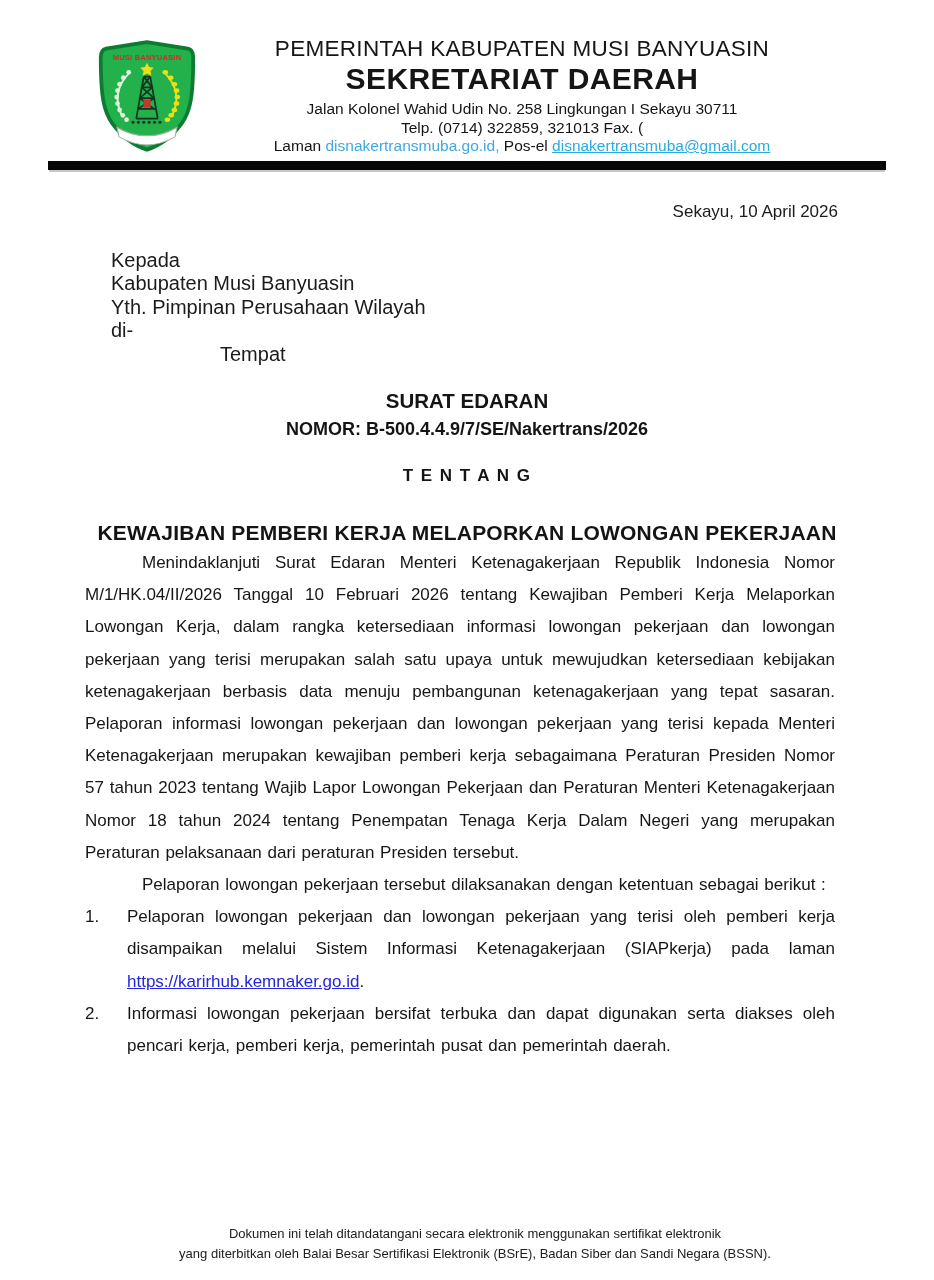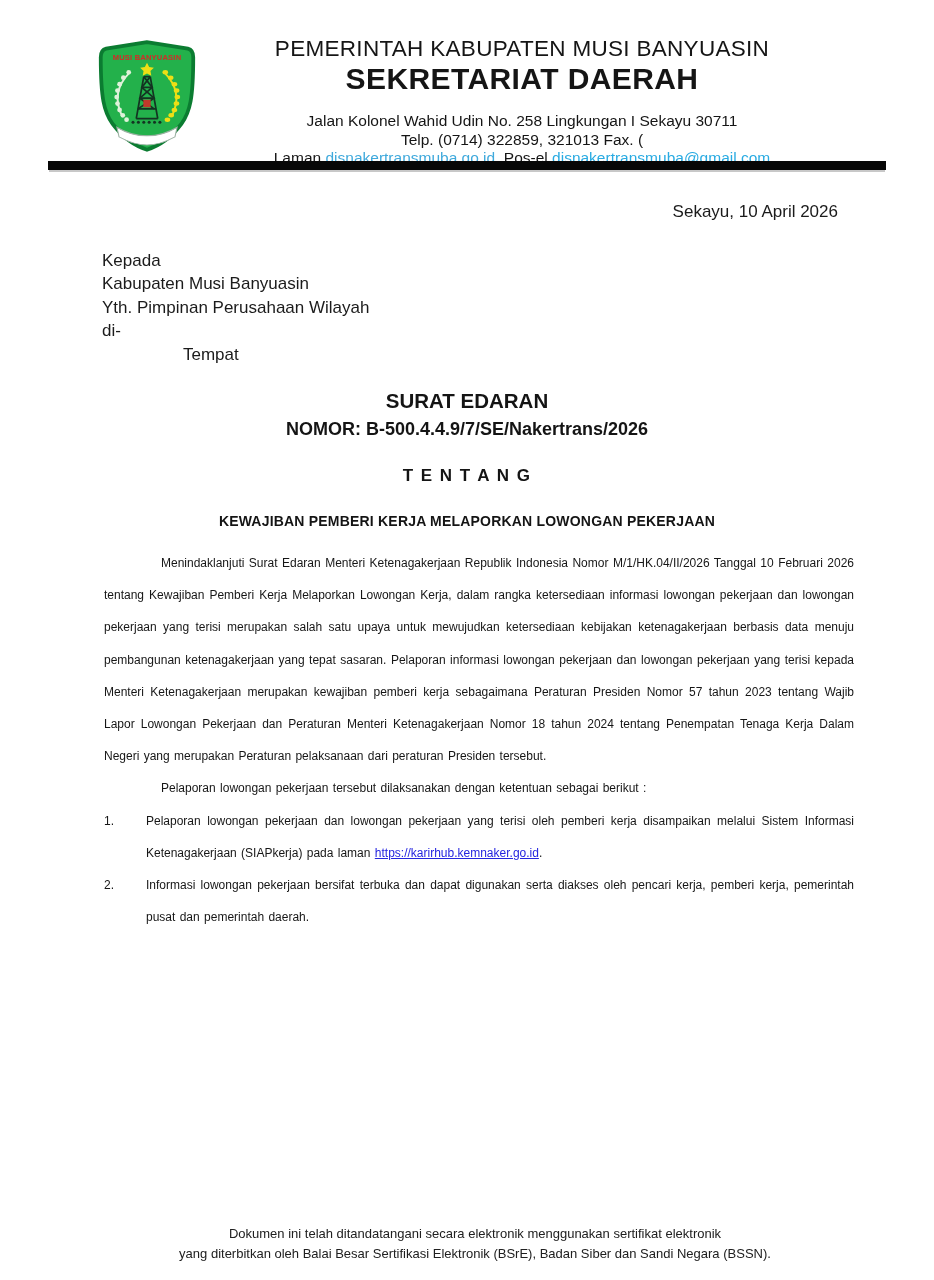--- a/index.html
+++ b/index.html
@@ -4,42 +4,42 @@
 <style>
   *{box-sizing:border-box}
   html,body{margin:0;padding:0;background:#ffffff}
   .page{position:relative;width:934px;height:1280px;background:#ffffff;
         font-family:"Liberation Sans","DejaVu Sans",sans-serif;color:#1b1b1b;overflow:hidden}
 
   
   .logo{position:absolute;left:93px;top:39px;width:108px;height:114px}
   .lh-text{position:absolute;left:112px;right:2px;top:35px;text-align:center;color:#151515}
   .lh-agency{font-size:22.5px;line-height:27px;letter-spacing:.3px}
-  .lh-dept{font-size:30px;line-height:34px;font-weight:700;letter-spacing:.4px;margin-bottom:16px}
+  .lh-dept{font-size:30px;line-height:34px;font-weight:700;letter-spacing:.4px;margin-bottom:4px}
   .lh-sub{font-size:15.5px;line-height:18.5px}
   a{cursor:pointer;text-decoration:none}
   .weblink{color:#3fa9dc}
-  .emaillink{color:#29abe2;}
+  .emaillink{color:#29abe2;text-decoration:underline}
   .rule{position:absolute;left:48px;width:838px;top:161px;height:9px;background:#070707;
         box-shadow:0 3px 0 -1px #c8c8c8}
 
   
   .dateline{position:absolute;right:96px;top:202px;font-size:17px}
-  .recipient{position:absolute;left:102px;top:249px;font-size:17px;line-height:23.4px}
-  .tempat{margin-left:81px}
+  .recipient{position:absolute;left:111px;top:249px;font-size:20px;line-height:23.4px}
+  .tempat{margin-left:109px}
 
   
   .titleblock{position:absolute;left:0;right:0;top:389px;text-align:center;font-weight:700;color:#141414}
   .t-head{font-size:20.5px;line-height:24px}
   .t-num{font-size:18px;line-height:22px;margin-top:5px}
   .t-tentang{font-size:17px;margin-top:26px;letter-spacing:1.5px}
-  .t-subject{font-size:14px;margin-top:27px;letter-spacing:.2px}
+  .t-subject{font-size:21px;margin-top:35px;letter-spacing:.2px}
 
   
-  .bodytext{position:absolute;left:104px;width:750px;top:547px;font-size:12px;line-height:32.2px;color:#161616}
+  .bodytext{position:absolute;left:85px;width:750px;top:547px;font-size:17px;line-height:32.2px;color:#161616}
   .para{margin:0;text-align:justify;word-spacing:1px}
   .indent{text-indent:57px}
   .li{display:flex}
   .num{width:42px;flex:none}
   .txt{flex:1;text-align:justify;word-spacing:1px}
   .bodylink{color:#2525df;text-decoration:underline}
 
   
   .footer{position:absolute;left:16px;right:0;top:1224px;text-align:center;font-size:13px;line-height:20px;color:#202020}
 </style>

